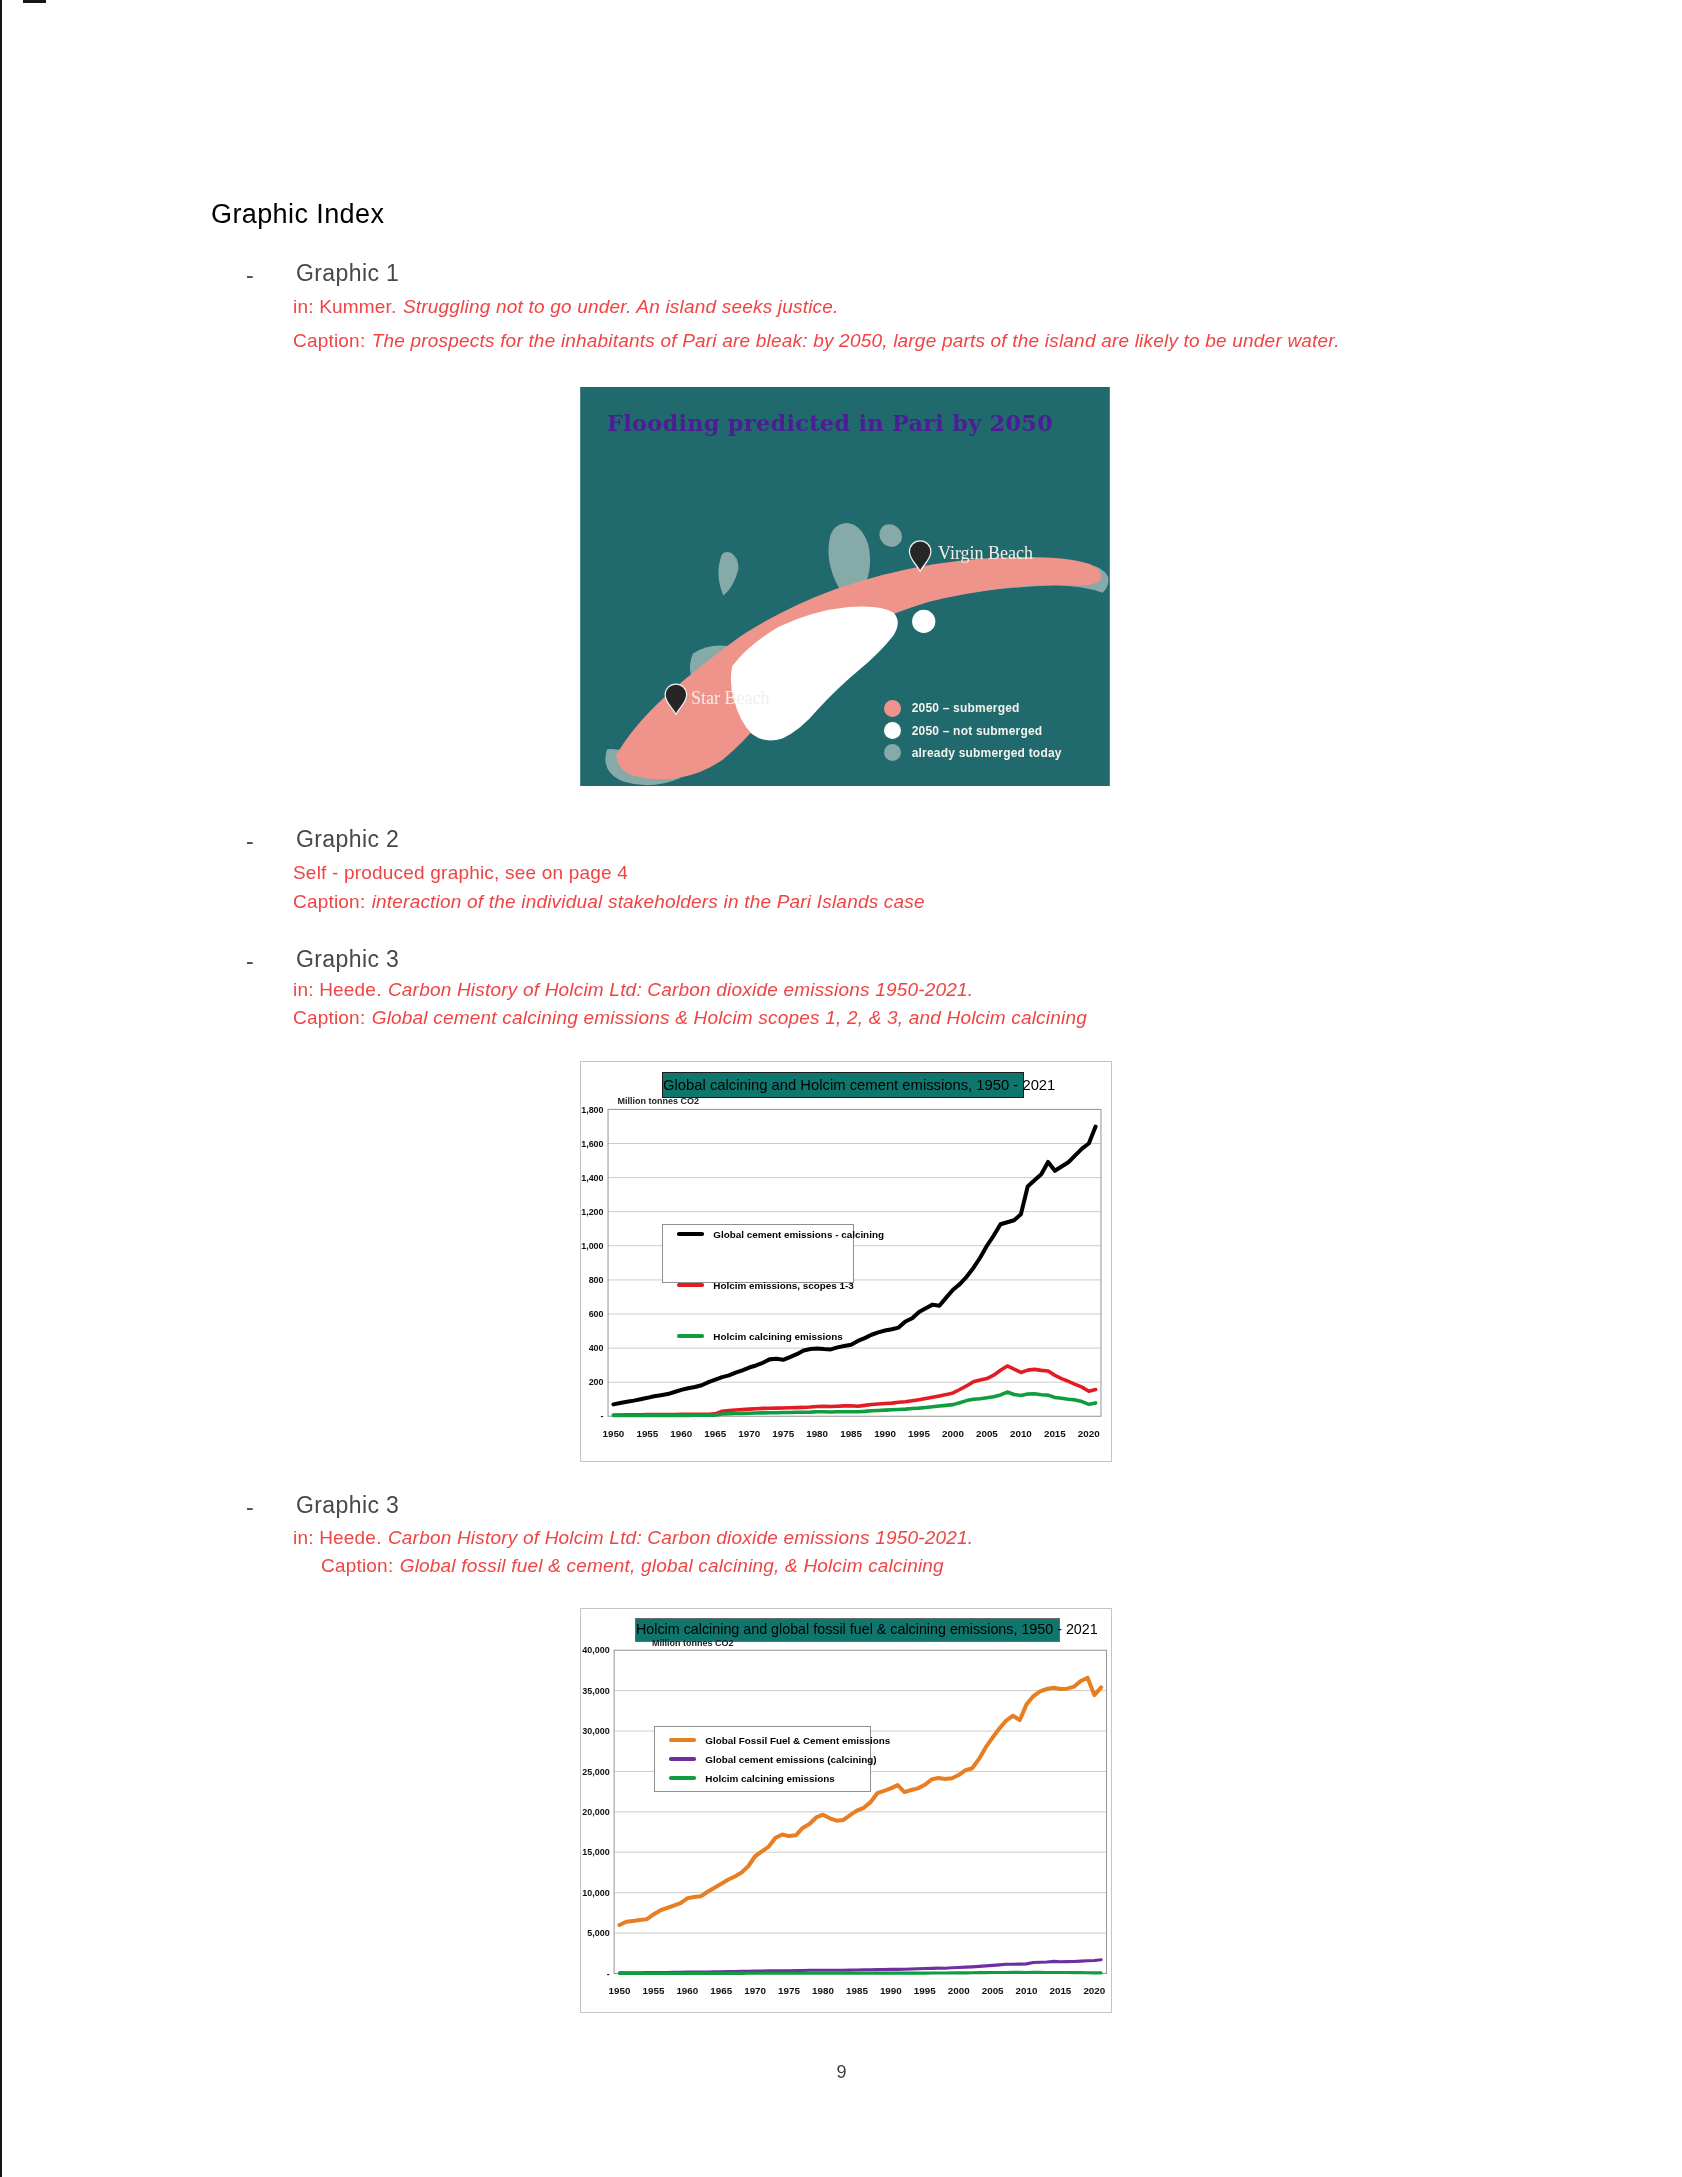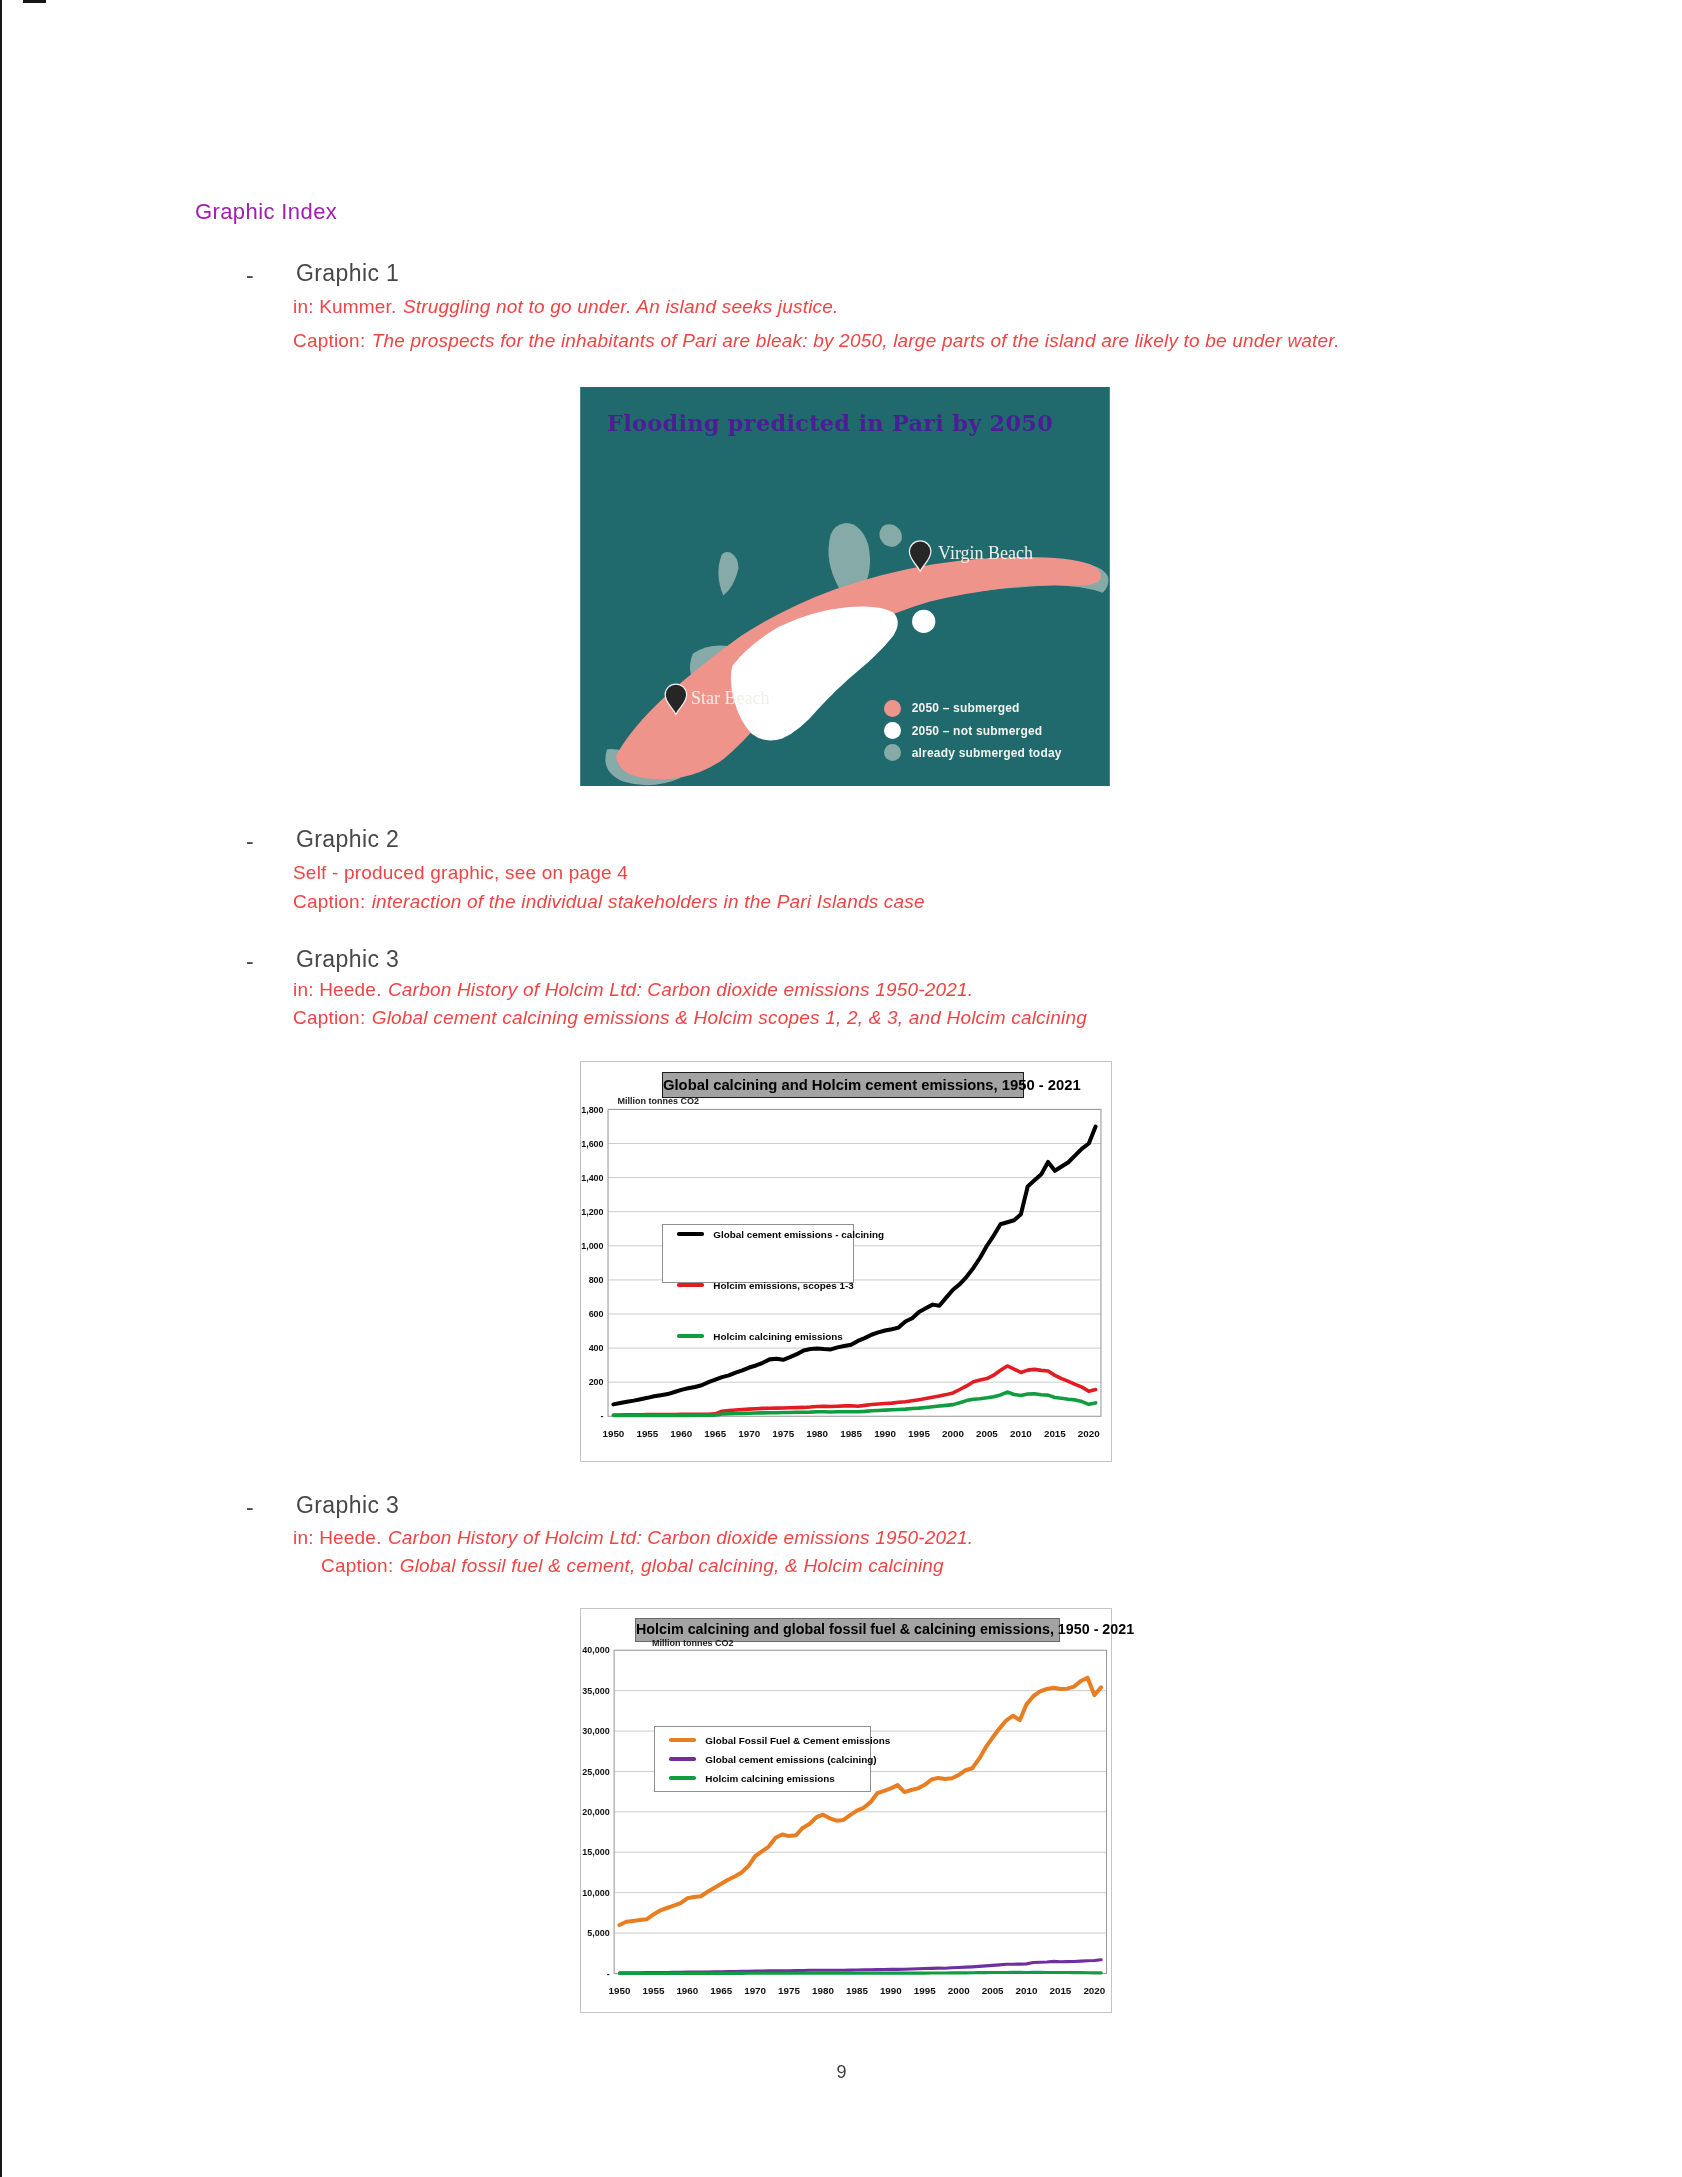--- a/index.html
+++ b/index.html
@@ -1,21 +1,21 @@
 <!DOCTYPE html>
 <html style="font-size:14.3px"><head>
 <meta charset="utf-8">
 <style>
   html,body{margin:0;padding:0;background:#ffffff;}
   #page{position:relative;width:1683px;height:2177px;background:#ffffff;overflow:hidden;
         font-family:"Liberation Sans",sans-serif;color:#3e3e3e;}
   .abs{position:absolute;}
   .scan-v{left:0;top:0;width:1.8px;height:100%;background:#161616;}
   .scan-notch{left:23px;top:0;width:23px;height:2.7px;background:#161616;}
-  .page-header{left:195px;top:199px;font-size:22px;letter-spacing:0.4px;color:#a21caf;}
+  .page-header{left:211px;top:199px;font-size:27px;letter-spacing:0.4px;color:#000000;}
   .sec-bullet{font-size:23px;color:#4a4a4a;}
   .sec-title{font-size:23px;letter-spacing:0.4px;color:#474747;}
   .body-line{font-size:19px;letter-spacing:0.2px;color:#ef4444;white-space:nowrap;}
   .body-line .it{font-style:italic;margin-left:6.3px;}
   .page-num{left:0;top:2062px;width:100%;text-align:center;font-size:18px;color:#3d3d3d;}
 
   
   .map-box{left:580px;top:387px;width:530px;height:399px;overflow:hidden;}
   .map-box svg{position:absolute;left:0;top:0;}
   .map-title{position:absolute;left:27px;top:23px;font-family:"DejaVu Serif",serif;
@@ -24,21 +24,21 @@
   .map-legend{position:absolute;left:304px;top:310px;}
   .map-legend-row{display:flex;align-items:center;height:22.4px;}
   .map-legend-dot{width:17px;height:17px;border-radius:50%;flex:0 0 auto;margin-right:10.7px;}
   .map-legend-label{font-size:12px;font-weight:700;color:#f4f3ee;letter-spacing:0.2px;white-space:nowrap;}
 
   
   .chart-box{background:#fff;border:0.9px solid #c4c4c4;}
   .chart1{left:580px;top:1061px;width:530px;height:399px;}
   .chart2{left:580px;top:1608px;width:530px;height:403px;}
   .chart-box svg{position:absolute;left:0;top:0;}
-  .chart-title{position:absolute;text-align:center;font-weight:700;color:#000;background:#a3a3a3;white-space:nowrap;}
+  .chart-title{position:absolute;text-align:center;font-weight:400;color:#000;background:#0f766e;white-space:nowrap;}
   .ct1{left:81px;top:9.9px;width:360px;height:24px;line-height:24px;font-size:14.8px;border:1.8px solid #1b1b1b;}
   .ct2{left:54px;top:9px;width:423px;height:21.5px;line-height:21.5px;font-size:14.3px;border:0.9px solid #6a6a6a;}
   .chart-ylab{position:absolute;font-size:9px;font-weight:600;color:#222;margin-left:24px;}
   .yl1{left:12.5px;top:34px;} .yl2{left:47px;top:29px;}
   .ytick{font:700 10px "Liberation Sans",sans-serif;fill:#111;}
   .xtick{font:700 11px "Liberation Sans",sans-serif;fill:#111;}
   .chart-legend{position:absolute;border:0.9px solid #8f8f8f;background:#fff;
                 display:flex;flex-direction:column;justify-content:space-around;padding:3.6px 0;}
   .cl1{left:81px;top:162px;width:190px;height:50px;gap:40px;}
   .cl2{left:73px;top:117px;width:215px;height:57px;}

